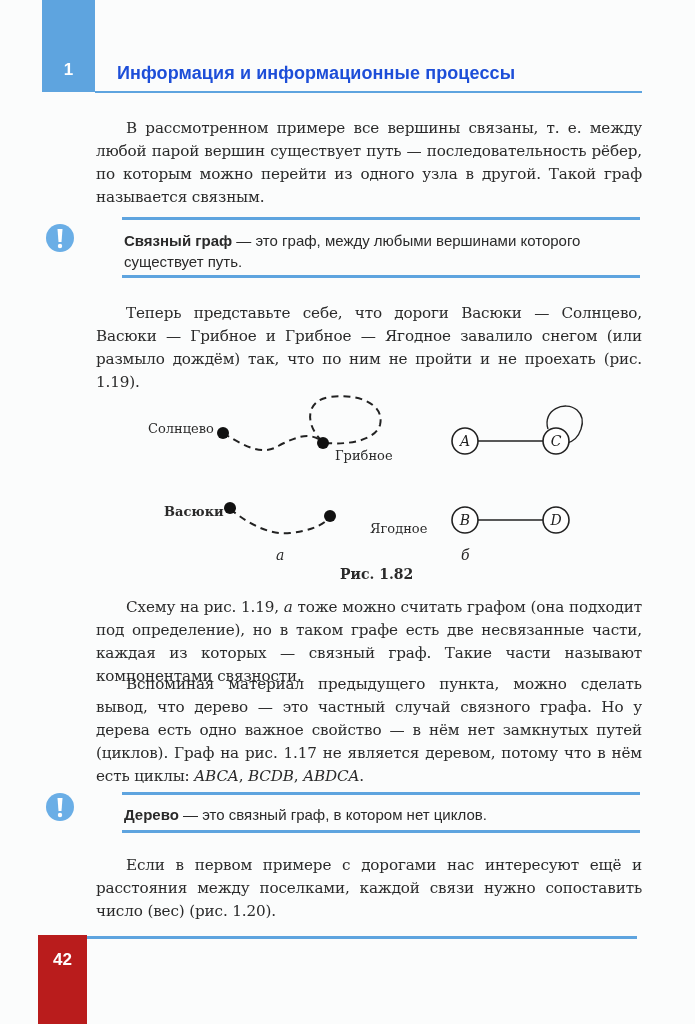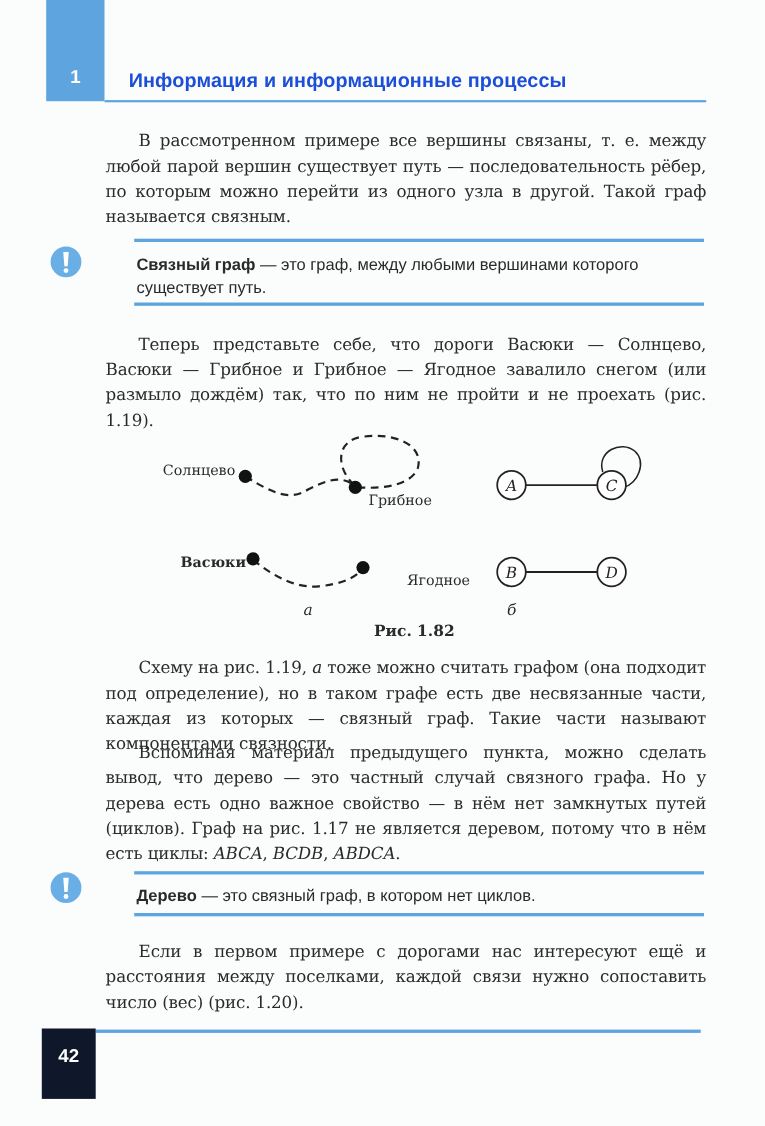--- a/index.html
+++ b/index.html
@@ -17,21 +17,21 @@
       color: #fff; font: bold 17px "Liberation Sans", sans-serif;
     }
     .chapter-title {
       position: absolute; left: 117px; top: 63px;
       color: #1d4ed8; font: bold 18px "Liberation Sans", sans-serif; letter-spacing: 0.1px;
     }
     .header-rule {
       position: absolute; left: 95px; top: 91px; width: 547px; height: 2px; background: #5ea4df;
     }
     .tab-bottom {
-      position: absolute; left: 38px; top: 935px; width: 49px; height: 64px; background: #0f172a;
+      position: absolute; left: 38px; top: 935px; width: 49px; height: 89px; background: #b91c1c;
     }
     .tab-bottom .num {
       position: absolute; left: 0; right: 0; top: 15px; text-align: center;
       color: #fff; font: bold 17px "Liberation Sans", sans-serif;
     }
     .footer-rule {
       position: absolute; left: 87px; top: 936px; width: 550px; height: 3px; background: #5ea4df;
     }
     .para {
       position: absolute; left: 96px; width: 546px;

